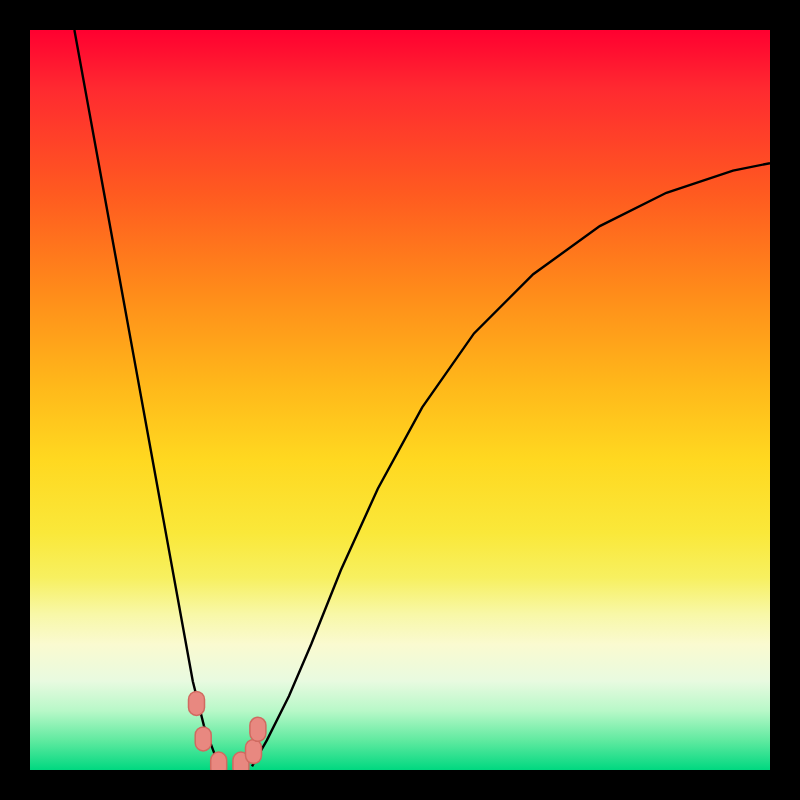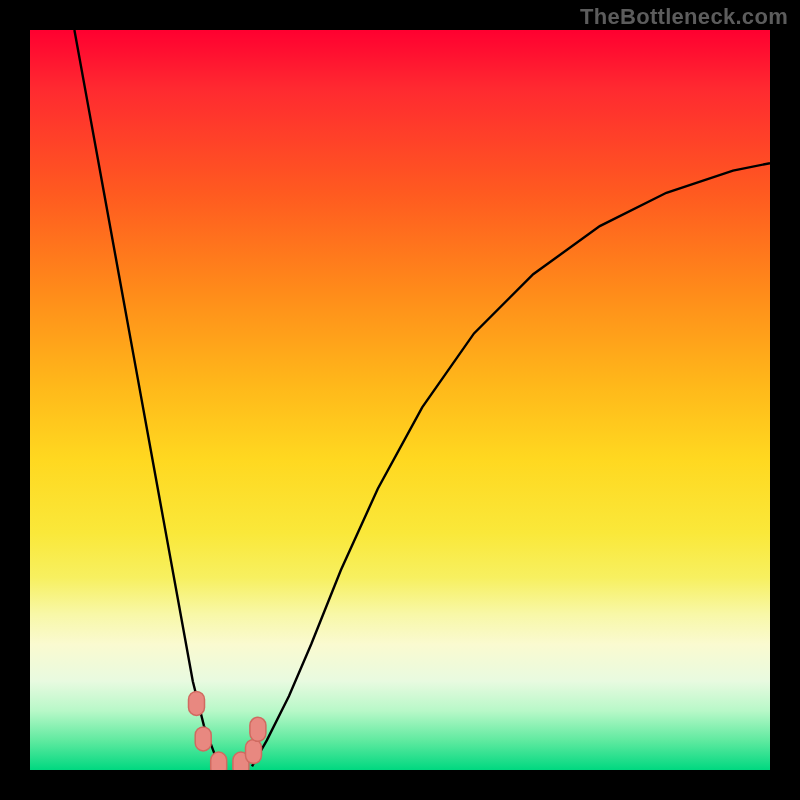--- a/index.html
+++ b/index.html
@@ -23,21 +23,20 @@
   .wm{position:absolute;top:4px;right:12px;font:600 22px Arial,Helvetica,sans-serif;color:#5c5c5c;letter-spacing:.3px}
   svg.curve{position:absolute;left:30px;top:30px;width:740px;height:740px}
   svg .k{fill:none;stroke:#000;stroke-width:2.4}
   svg .dot{fill:#e88880;stroke:#d06a60;stroke-width:1.5}
 </style>
 </head>
 <body>
 
 <div class="frame">
   <div class="plot"></div>
-  <div class="wm">TheBottleneck.com</div>
   <svg class="curve" viewBox="0 0 740 740" preserveAspectRatio="none">
     <path id="left-path" class="k" d="M44.4 0.0 L59.2 81.4 L74.0 162.8 L88.8 244.2 L103.6 325.6 L118.4 407.0 L133.2 488.4 L148.0 569.8 L162.8 651.2 L173.9 695.6 L185.0 725.2 L196.1 736.3 "></path>
     <path id="right-path" class="k" d="M222.0 736.3 L236.8 710.4 L259.0 666.0 L281.2 614.2 L310.8 540.2 L347.8 458.8 L392.2 377.4 L444.0 303.4 L503.2 244.2 L569.8 196.1 L636.4 162.8 L703.0 140.6 L740.0 133.2 "></path>
     <g id="dots">
         <rect class="dot" x="158.5" y="661.4" width="16" height="24" rx="8" ry="8"></rect>
         <rect class="dot" x="165.2" y="696.9" width="16" height="24" rx="8" ry="8"></rect>
         <rect class="dot" x="180.7" y="722.1" width="16" height="24" rx="8" ry="8"></rect>
         <rect class="dot" x="202.9" y="722.1" width="16" height="24" rx="8" ry="8"></rect>
         <rect class="dot" x="215.5" y="709.5" width="16" height="24" rx="8" ry="8"></rect>
         <rect class="dot" x="219.9" y="687.3" width="16" height="24" rx="8" ry="8"></rect>

